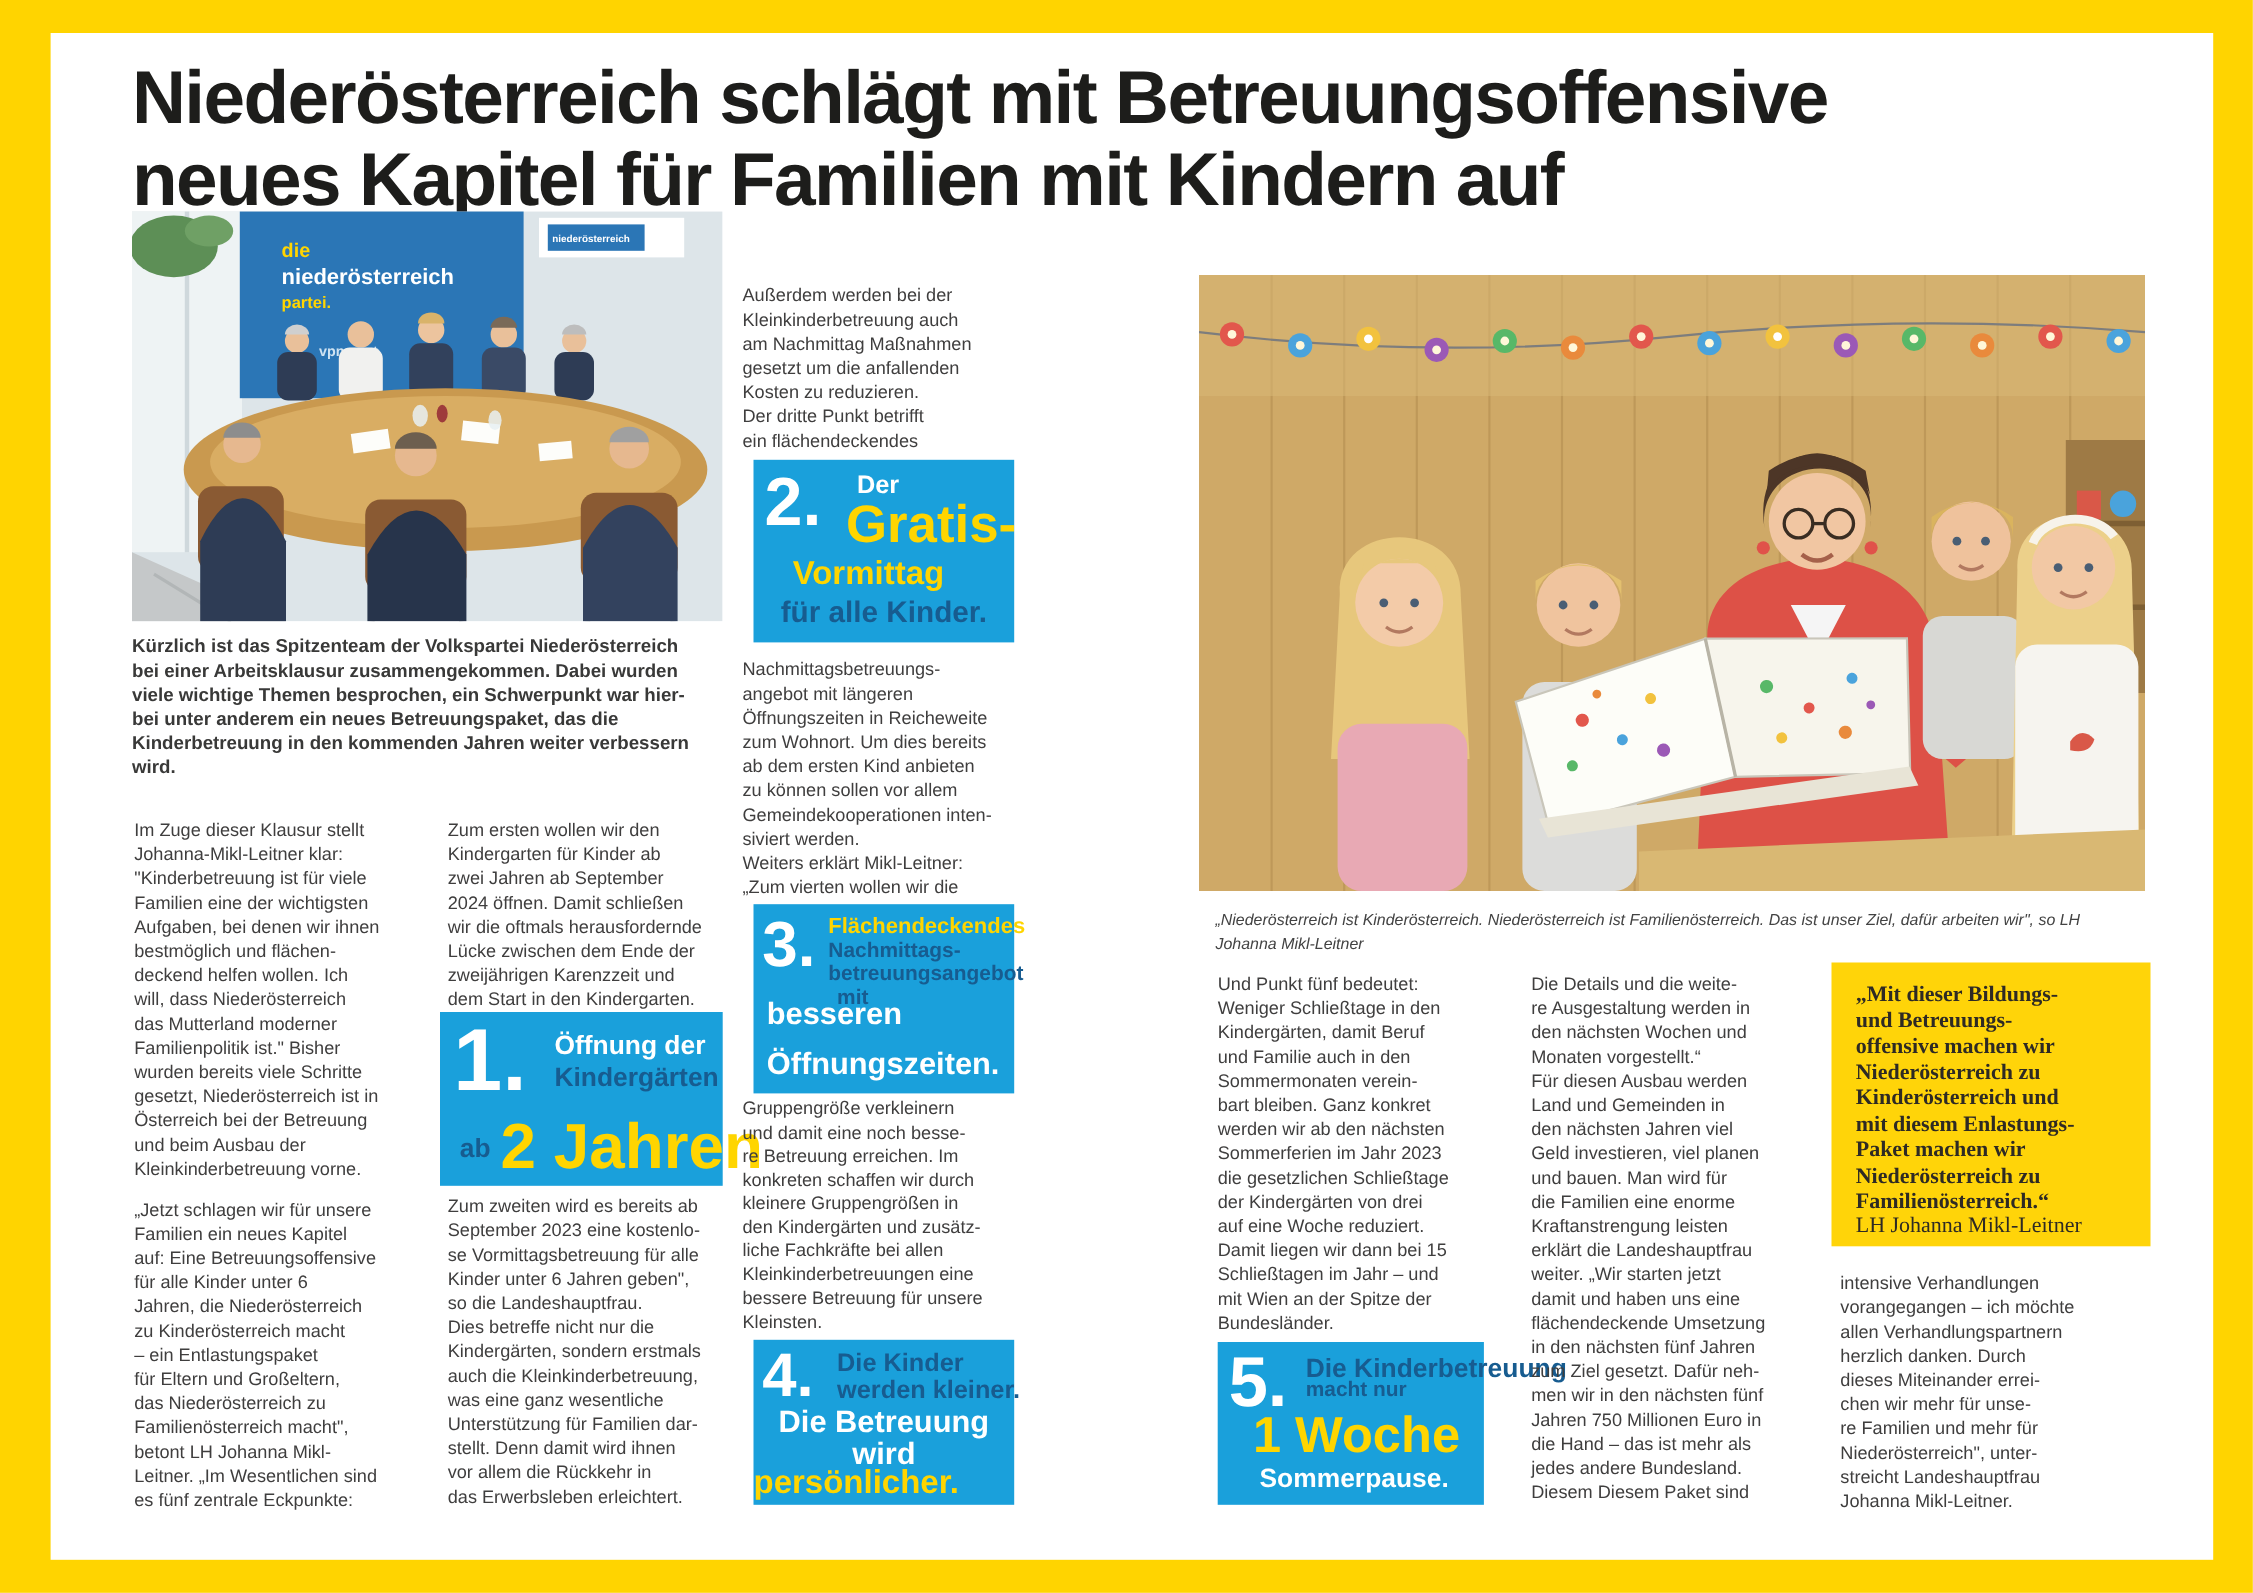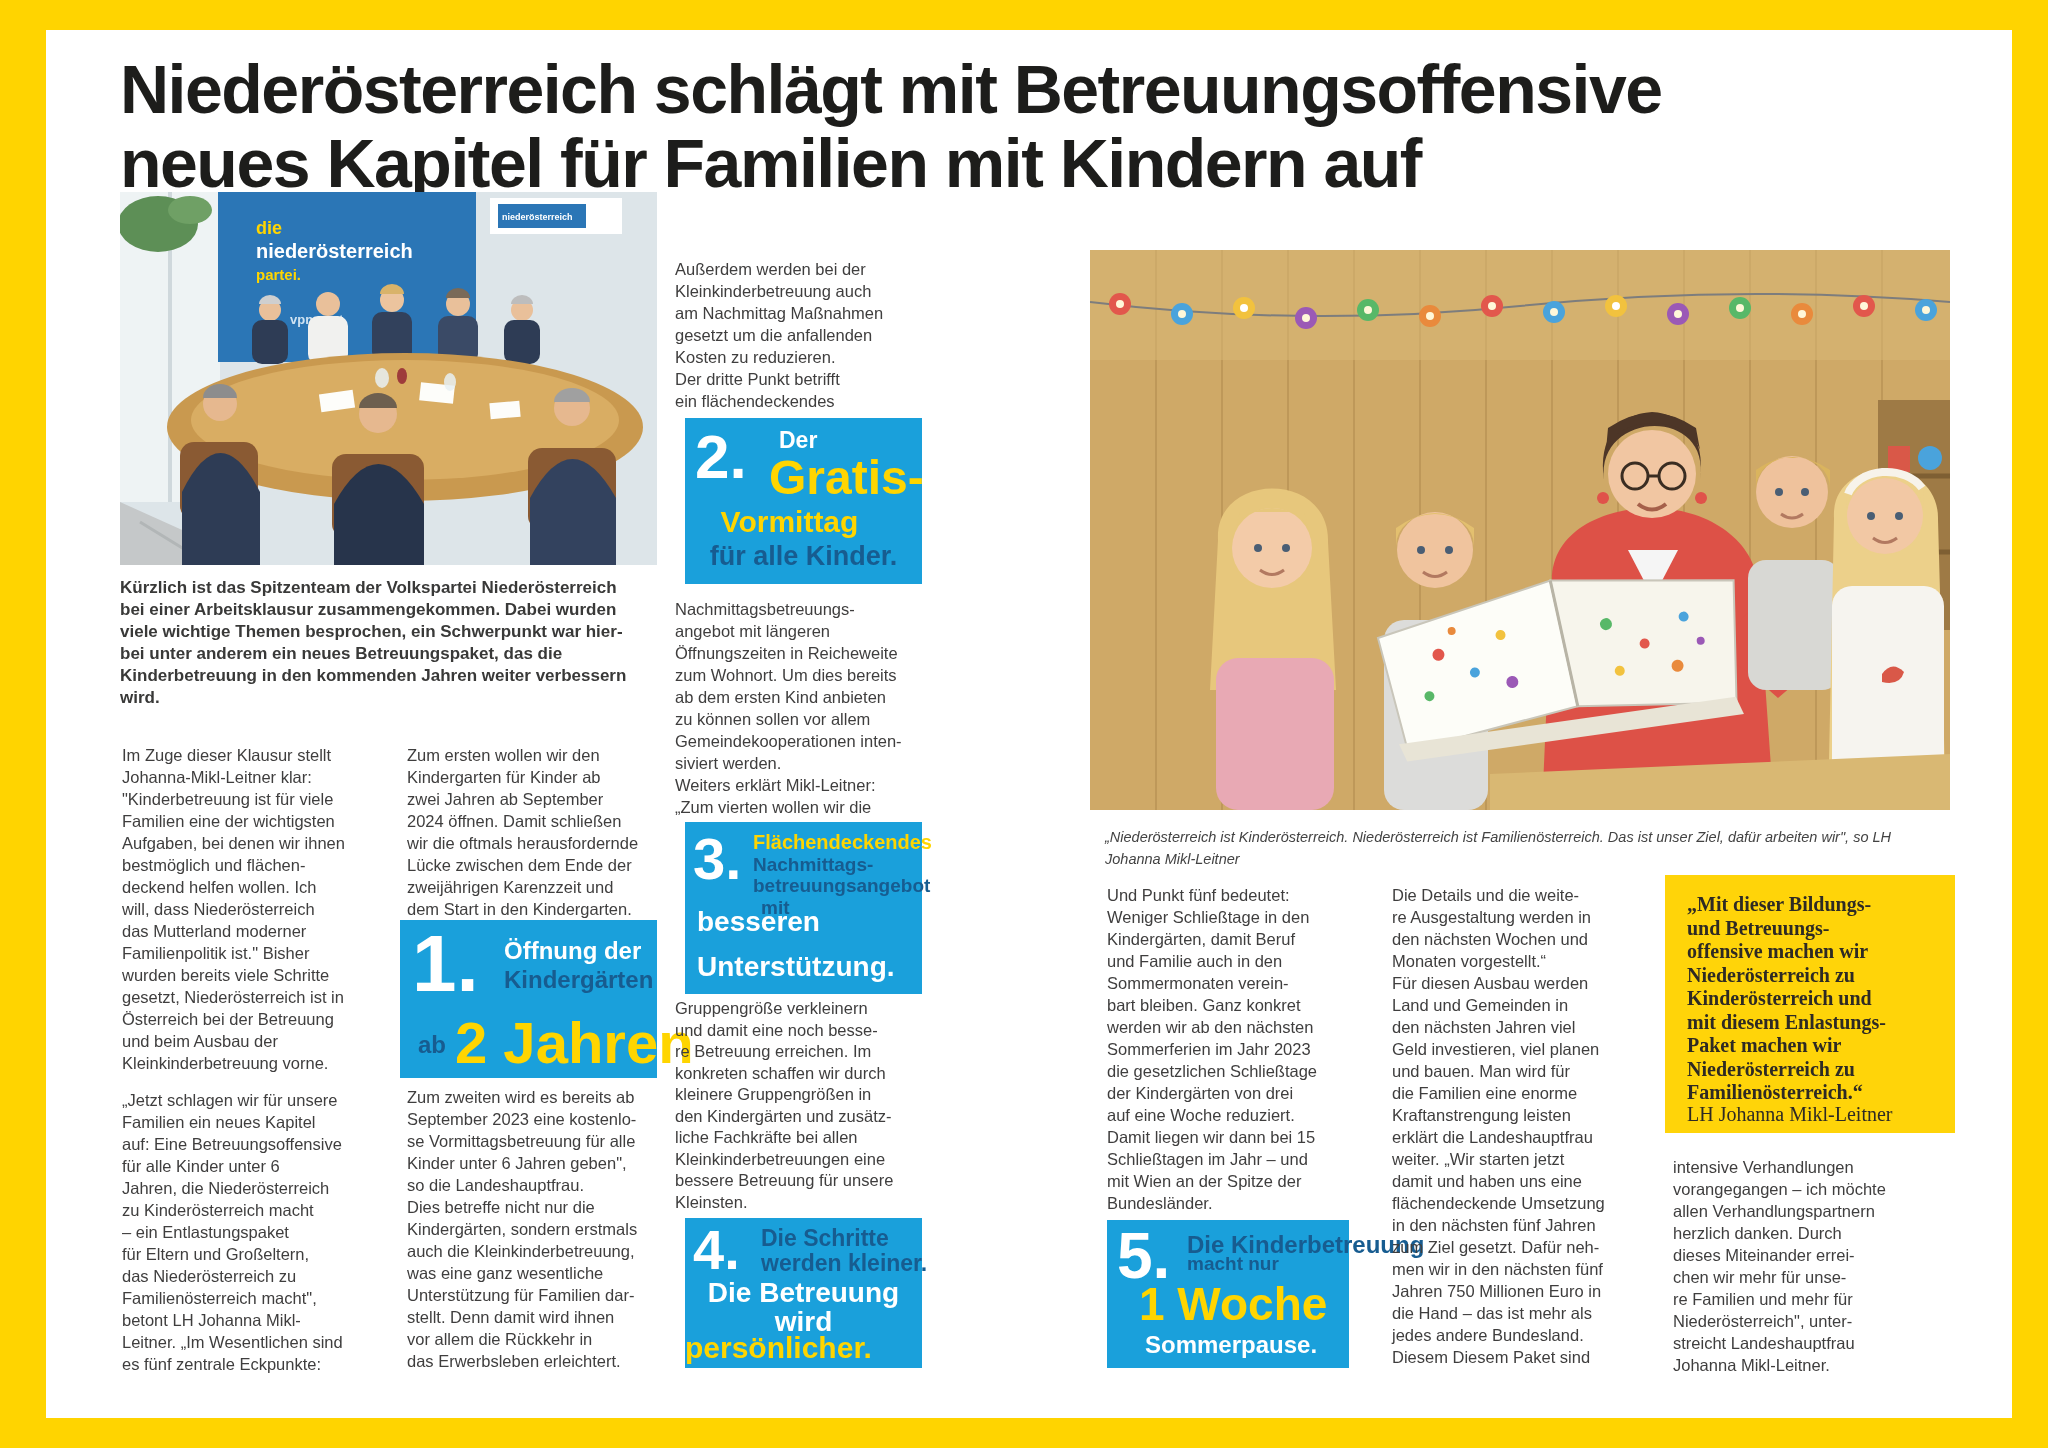--- a/index.html
+++ b/index.html
@@ -200,37 +200,37 @@
 Weiters erklärt Mikl-Leitner:
 „Zum vierten wollen wir die</div>
 
   <div class="pbox" style="left:639px;top:792px;width:237px;height:172px;">
     <div class="pnum" style="left:8px;top:8px;font-size:58px;">3.</div>
     <div class="bx yl" style="left:68px;top:10px;font-size:20px;">Flächendeckendes</div>
     <div class="bx dk" style="left:68px;top:33px;font-size:19px;">Nachmittags-</div>
     <div class="bx dk" style="left:68px;top:54px;font-size:19px;">betreuungsangebot</div>
     <div class="bx dk" style="left:76px;top:76px;font-size:19px;">mit</div>
     <div class="bx w" style="left:12px;top:85px;font-size:28px;">besseren</div>
-    <div class="bx w" style="left:12px;top:130px;font-size:28px;">Unterstützung.</div>
+    <div class="bx w" style="left:12px;top:130px;font-size:28px;">Öffnungszeiten.</div>
   </div>
 
   <div class="abs bt bt-tight" style="left:629px;top:968px;width:250px;">Gruppengröße verkleinern
 und damit eine noch besse-
 re Betreuung erreichen. Im
 konkreten schaffen wir durch
 kleinere Gruppengrößen in
 den Kindergärten und zusätz-
 liche Fachkräfte bei allen
 Kleinkinderbetreuungen eine
 bessere Betreuung für unsere
 Kleinsten.</div>
 
   <div class="pbox" style="left:639px;top:1188px;width:237px;height:150px;">
     <div class="pnum" style="left:8px;top:4px;font-size:56px;">4.</div>
-    <div class="bx dk" style="left:76px;top:8px;font-size:23px;">Die Schritte</div>
+    <div class="bx dk" style="left:76px;top:8px;font-size:23px;">Die Kinder</div>
     <div class="bx dk" style="left:76px;top:33px;font-size:23px;">werden kleiner.</div>
     <div class="bx w" style="left:0;top:60px;width:237px;text-align:center;font-size:28px;">Die Betreuung</div>
     <div class="bx w" style="left:0;top:89px;width:237px;text-align:center;font-size:28px;">wird</div>
     <div class="bx yl" style="left:0;top:114px;width:237px;text-align:left;font-size:30px;">persönlicher.</div>
   </div>
 
   <div class="abs" style="left:1044px;top:220px;width:860px;height:560px;overflow:hidden;">
     <svg width="860" height="560" viewBox="0 0 860 560">
       <rect x="0" y="0" width="860" height="560" fill="#cfa967"></rect>
       <g stroke="#b18b4e" stroke-width="2" opacity="0.55">

